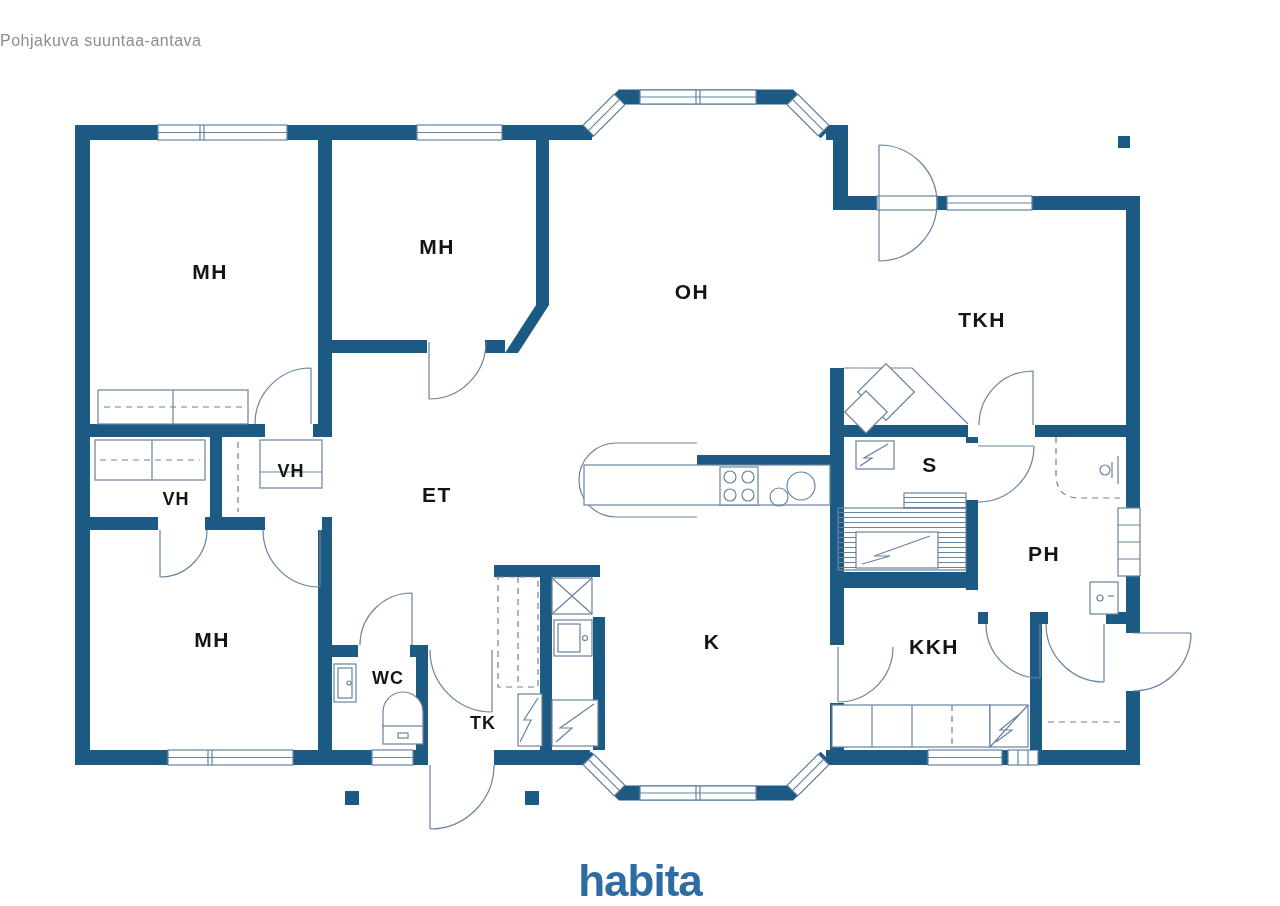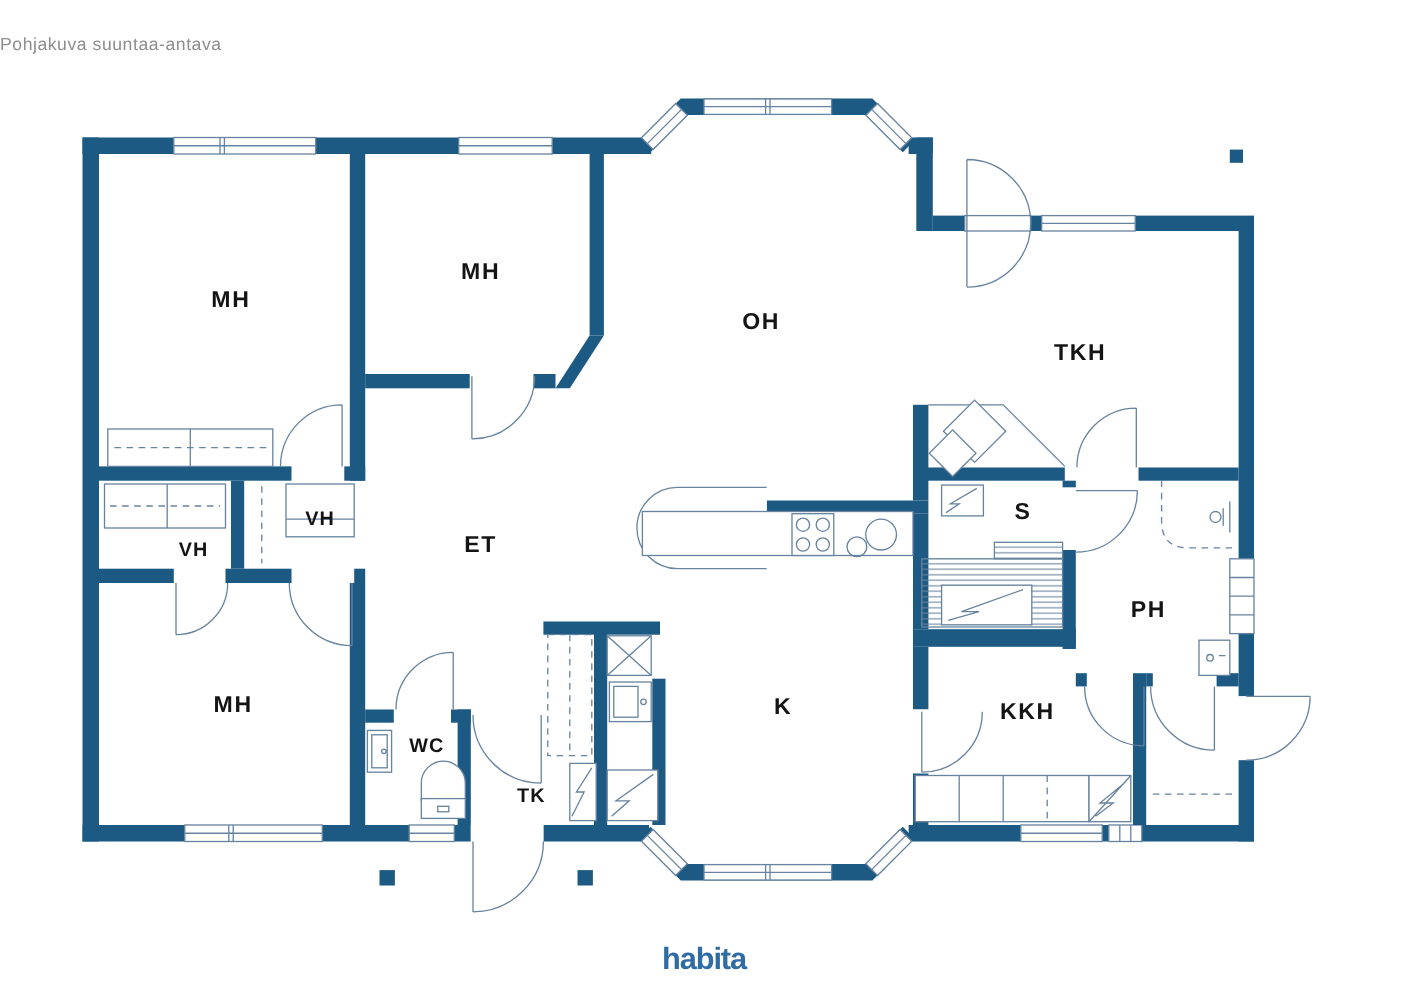--- a/index.html
+++ b/index.html
@@ -1,21 +1,21 @@
 <!DOCTYPE html>
 <html style="--bg: #ffffff; --wall: #1c5a84; --line: #68839f; --label: #141414; --title_text: #8d8d8d; --logo: #2e6ca3;"><head>
 <meta charset="utf-8">
 <style>
   html,body{margin:0;padding:0;background:var(--bg,#fff);}
   .page{position:relative;width:1280px;height:906px;background:var(--bg,#fff);overflow:hidden;
         font-family:"Liberation Sans",sans-serif;}
   .plan-title{position:absolute;top:32px;left:0;width:100%;text-align:left;
         font-size:16px;color:var(--title_text,#8d8d8d);letter-spacing:.5px;}
   .logo{position:absolute;top:856px;left:0;width:100%;text-align:center;
-        font-size:28px;font-weight:700;color:var(--logo,#2e6ca3);letter-spacing:-1px;}
+        font-size:44px;font-weight:700;color:var(--logo,#2e6ca3);letter-spacing:-1px;}
   svg{position:absolute;left:0;top:0;}
   .wall{fill:var(--wall,#1c5a84);stroke:none;}
   .wline{stroke:var(--wall,#1c5a84);fill:none;}
   .ln{stroke:var(--line,#68839f);fill:none;stroke-width:1.2;}
   .lnf{stroke:var(--line,#68839f);fill:#fff;stroke-width:1.2;}
   .dash{stroke:var(--line,#68839f);fill:none;stroke-width:1.2;stroke-dasharray:6 5;}
   .hatchrect{fill:url(#hatchH);stroke:var(--line,#68839f);stroke-width:1.2;}
   .lbl{font:600 21px "Liberation Sans",sans-serif;fill:var(--label,#141414);
        letter-spacing:1.5px;text-anchor:middle;}
   .lbl-s{font:600 18px "Liberation Sans",sans-serif;fill:var(--label,#141414);

